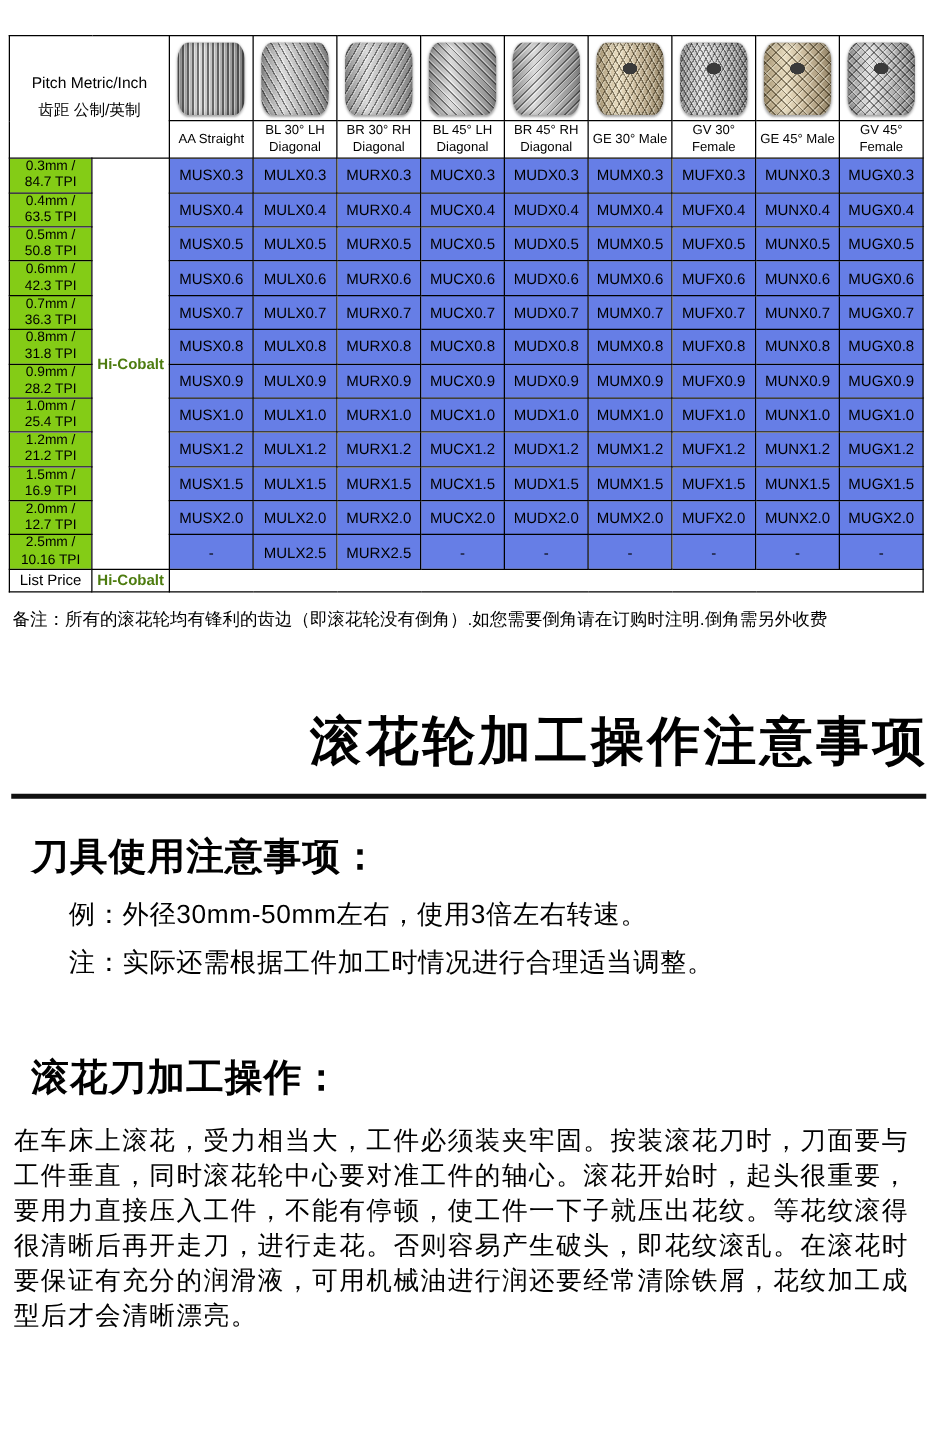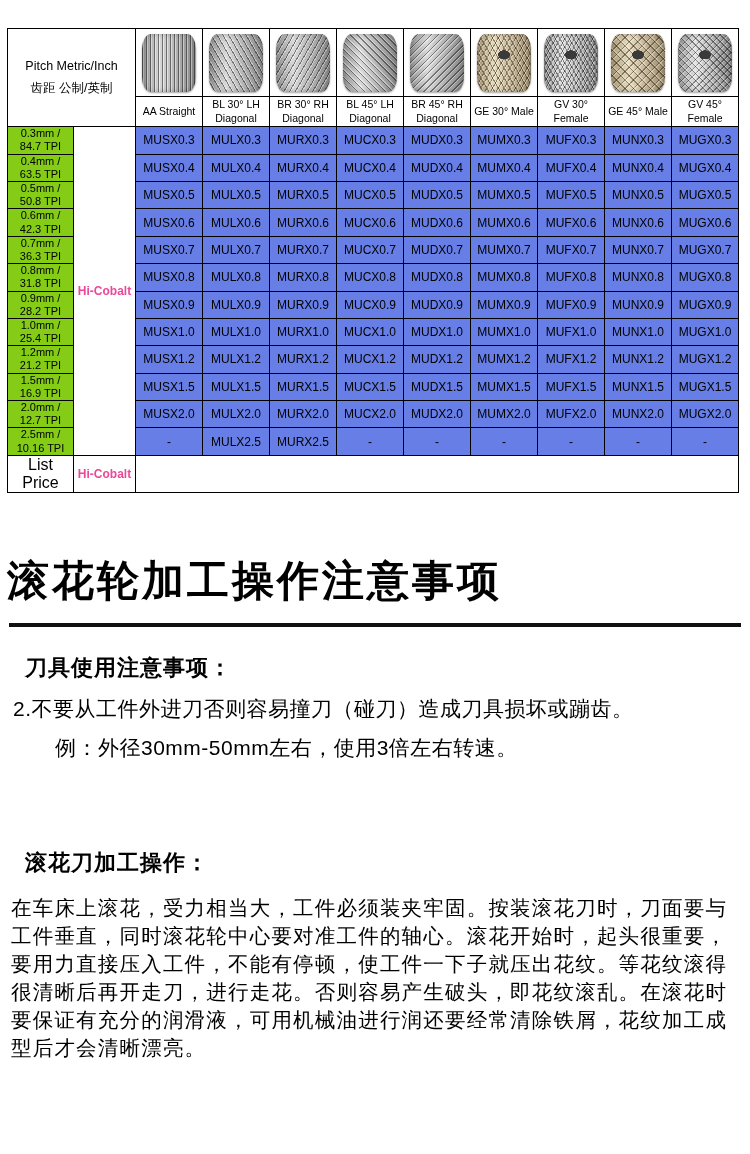--- a/index.html
+++ b/index.html
@@ -7,23 +7,23 @@
   body{width:750px;min-height:1154px;font-family:"Liberation Sans",sans-serif;color:#000}
   .page{width:750px;min-height:1154px;background:#fff;padding:28px 7px 30px 7px;overflow:hidden}
 
   
   table.spec{border-collapse:collapse;table-layout:fixed;width:589px}
   table.spec td{border:1px solid #000;text-align:center;vertical-align:middle;overflow:hidden;padding:0}
   td.corner{font-size:12.5px;line-height:1.7;background:#fff}
   td.img-cell{height:68px;background:#fff}
   tr.label-row td{height:30px;font-size:10.5px;line-height:1.3;padding:1px}
   td.pitch{font-size:11px;line-height:1.2;height:23px;background:#84cc16}
-  td.material{color:#ec4899;font-size:12px;font-weight:bold;background:#fff}
+  td.material{color:#4d7c0f;font-size:12px;font-weight:bold;background:#fff}
   td.val{background:#667ee6;color:#000;font-size:12px;height:23px}
-  td.lp{font-size:16px;height:18px;background:#fff}
+  td.lp{font-size:12px;height:18px;background:#fff}
   td.lpm{height:18px}
   td.blank{border:none;background:#fff}
 
   
   .wheel{width:54px;height:58px;margin:4px auto;border-radius:9px/15px;background-color:#b0b0b0;
          box-shadow:0 1px 2px rgba(0,0,0,.35), inset 0 0 5px rgba(0,0,0,.25)}
   .wheel.straight{background-image:
       repeating-linear-gradient(90deg,rgba(25,25,25,.55) 0 1px,rgba(255,255,255,.40) 1px 2px,rgba(130,130,130,.10) 2px 4px),
       linear-gradient(90deg,#8b8b8b,#e2e2e2 32%,#c0c0c0 58%,#848484)}
   .wheel.lh30{background-image:
@@ -57,28 +57,28 @@
       radial-gradient(9px 7px at 50% 36%,#3a3a3a 64%,rgba(0,0,0,0) 66%),
       repeating-linear-gradient(45deg,rgba(25,25,25,.45) 0 1px,rgba(255,255,255,.30) 1px 2px,rgba(0,0,0,0) 2px 5px),
       repeating-linear-gradient(135deg,rgba(25,25,25,.45) 0 1px,rgba(255,255,255,.30) 1px 2px,rgba(0,0,0,0) 2px 5px),
       linear-gradient(90deg,#8b8b8b,#e2e2e2 32%,#c0c0c0 58%,#848484)}
 
   
   .remark{font-size:14px;margin:13px 0 0 3px;color:#000}
   .warning{font-size:15px;margin:17px 0 0 3px;color:#e60000}
 
   
-  .title{font-family:"Liberation Serif",serif;font-weight:700;font-size:42px;text-align:left;
+  .title{font-family:"Liberation Serif",serif;font-weight:700;font-size:42px;text-align:right;
          letter-spacing:3px;margin-top:60px;color:#000}
   .rule{height:4px;background:#111;border:none;margin:14px 2px 0 2px}
-  .s-heading{font-size:22px;font-weight:700;margin:26px 0 0 18px;letter-spacing:1px}
+  .s-heading{font-size:30px;font-weight:700;margin:26px 0 0 18px;letter-spacing:1px}
   .notes-list{margin-top:4px}
   .note-item{font-size:21px;margin:13px 0 0 6px;letter-spacing:.5px;line-height:1.25}
   .note-item.indent{margin-left:48px}
-  .s2-heading{margin-top:87px}
+  .s2-heading{margin-top:58px}
   .body-para{font-size:20.5px;line-height:28px;letter-spacing:1.2px;margin:16px 0 0 4px;text-align:left}
 </style>
 </head>
 <body>
 
 <div class="page">
 
   <table class="spec">
     <colgroup>
       <col style="width:66px">
@@ -344,28 +344,29 @@
           <td class="val">-</td>
         </tr>
         <tr>
           <td class="lp">List Price</td>
           <td class="material lpm">Hi-Cobalt</td>
           <td class="blank" colspan="9"></td>
         </tr>
       </tbody>
   </table>
 
+  <div class="remark">备注：所有的滚花轮均有锋利的齿边（即滚花轮没有倒角）.如您需要倒角请在订购时注明.倒角需另外收费</div>
 
   <div class="article">
     <h1 class="title">滚花轮加工操作注意事项</h1>
     <div class="rule"></div>
 
     <h2 class="s-heading">刀具使用注意事项：</h2>
     <div class="notes-list" id="notes-list">
-        <div class="note-item">2.不要从工件外进刀否则容易撞刀（碰刀）造成刀具损坏或蹦齿。</div>
         <div class="note-item indent">例：外径30mm-50mm左右，使用3倍左右转速。</div>
+        <div class="note-item indent">注：实际还需根据工件加工时情况进行合理适当调整。</div>
       </div>
 
     <h2 class="s-heading s2-heading">滚花刀加工操作：</h2>
     <p class="body-para">在车床上滚花，受力相当大，工件必须装夹牢固。按装滚花刀时，刀面要与工件垂直，同时滚花轮中心要对准工件的轴心。滚花开始时，起头很重要，要用力直接压入工件，不能有停顿，使工件一下子就压出花纹。等花纹滚得很清晰后再开走刀，进行走花。否则容易产生破头，即花纹滚乱。在滚花时要保证有充分的润滑液，可用机械油进行润还要经常清除铁屑，花纹加工成型后才会清晰漂亮。</p>
   </div>
 
 </div>
 
 </body></html>

